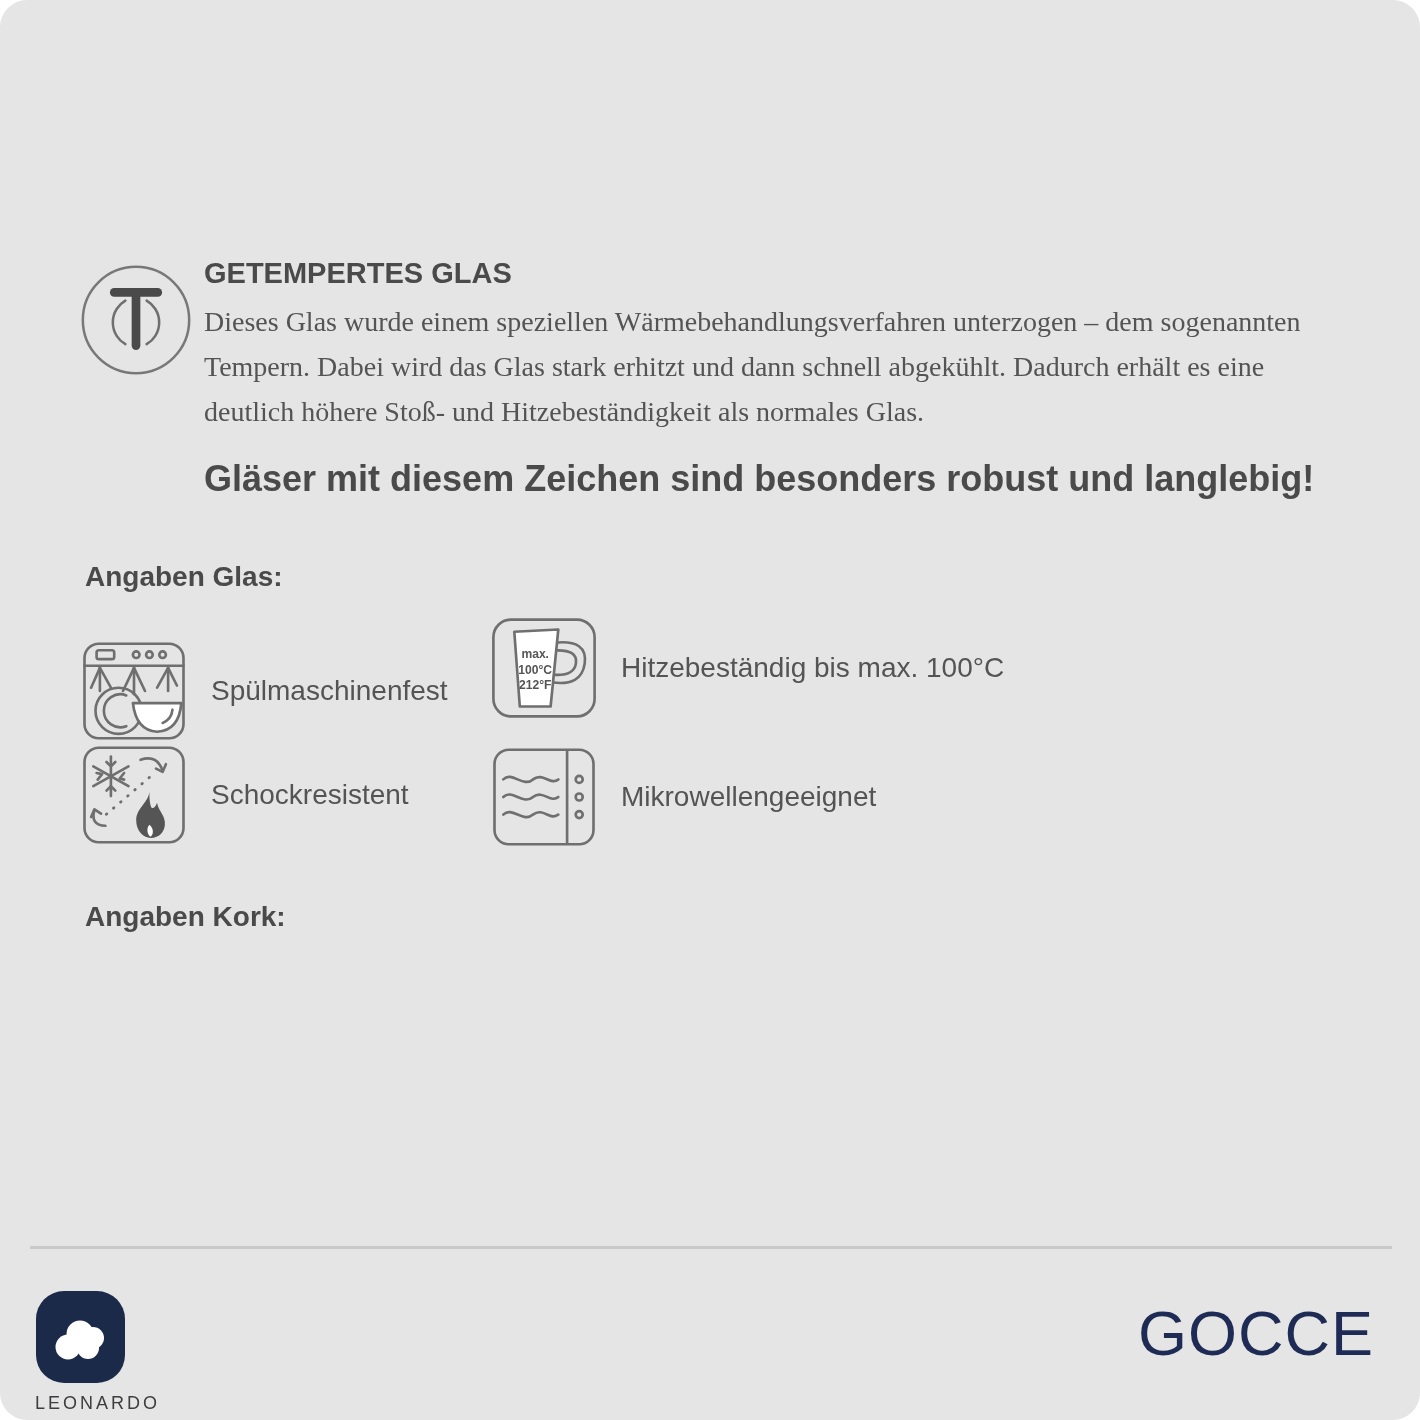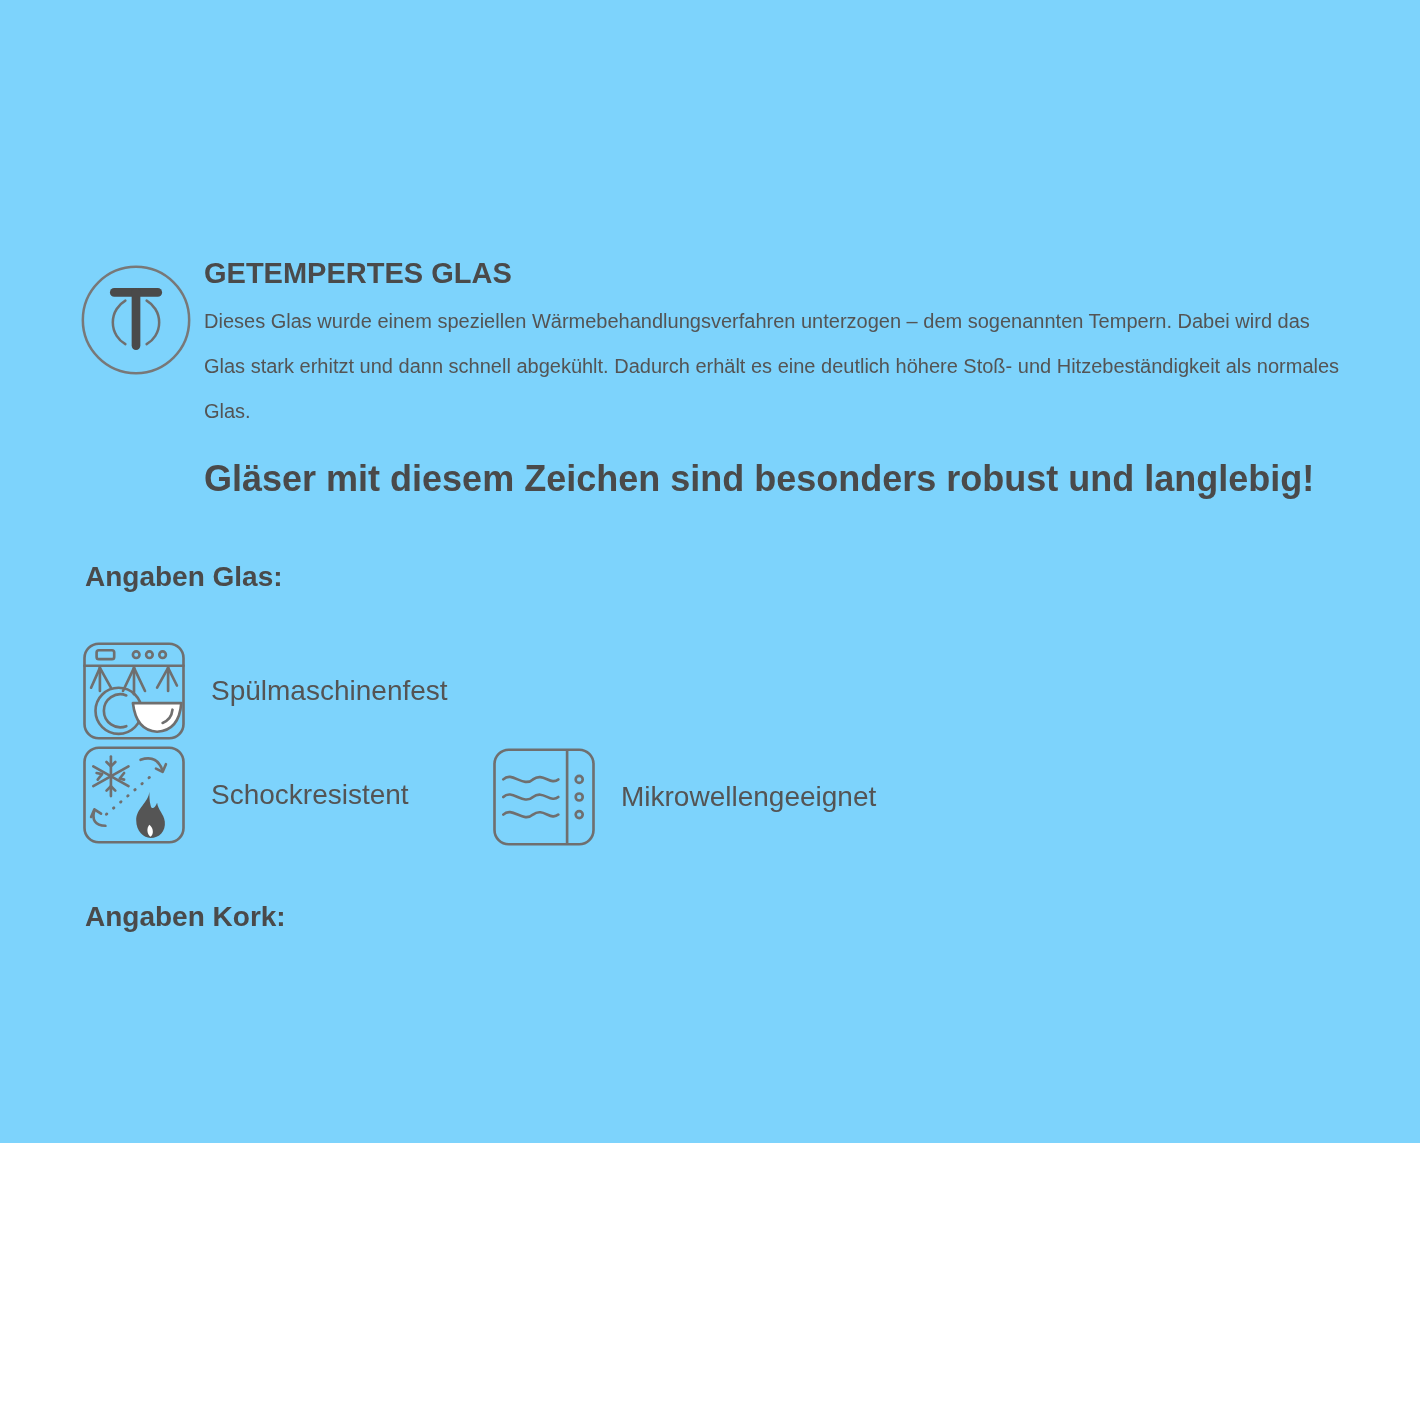--- a/index.html
+++ b/index.html
@@ -1,24 +1,24 @@
 <!DOCTYPE html>
 <html><head>
 <meta charset="utf-8">
 <style>
   html,body{margin:0;padding:0;background:#fff;}
   .canvas{
-    position:relative;width:1420px;height:1143px;background:#7dd3fc;
-    font-family:"Liberation Sans", sans-serif;color:#4f4f4f;overflow:hidden;
+    position:relative;width:1420px;height:1420px;background:#e5e5e5;
+    font-family:"Liberation Sans", sans-serif;color:#4f4f4f;overflow:hidden;border-radius:27px;
   }
   svg{display:block;}
   .ticon{position:absolute;left:78px;top:262px;width:116px;height:116px;}
   .intro{position:absolute;left:204px;top:256px;width:1136px;}
   .intro-title{font-size:29px;font-weight:bold;color:#4a4a4a;line-height:1.2;margin:0;}
-  .intro-body{font-size:20px;color:#545454;line-height:45px;margin:8px 0 0 0;}
+  .intro-body{font-size:28px;color:#545454;line-height:45px;margin:8px 0 0 0;font-family:Liberation Serif, serif;}
   .intro-highlight{font-size:36px;font-weight:bold;color:#4a4a4a;margin:23px 0 0 0;line-height:1.2;}
   .section-heading{position:absolute;font-size:28px;font-weight:bold;color:#4a4a4a;line-height:1.2;}
   .h-glass{left:85px;top:560px;}
   .h-kork{left:85px;top:900px;}
   .feature{position:absolute;display:flex;align-items:center;}
   .feature .ficon{width:110px;height:110px;flex:0 0 auto;}
   .feature .flabel{font-size:28px;color:#545454;margin-left:22px;white-space:nowrap;}
   .f1{left:79px;top:636px;justify-content:center;}
   .f2{left:489px;top:613px;}
   .f3{left:79px;top:740px;}
@@ -77,20 +77,32 @@
           <line x1="81" y1="29" x2="89" y2="45"></line>
       </g>
       <circle cx="36" cy="68" r="21" class="st"></circle>
       <path d="M43,54 A15,15 0 1 0 43,82" class="st"></path>
       <path d="M49,61 L93,61 Q91,86 71,87 Q52,86 49,61 Z" class="stw"></path>
       <path d="M85,67 Q84,76 76,79" class="st"></path>
     </svg>
     <div class="flabel">Spülmaschinenfest</div>
   </div>
 
+  <div class="feature f2">
+    <svg class="ficon" viewBox="0 0 100 100">
+      <rect x="4" y="6" width="92" height="88" rx="16" class="st"></rect>
+      <path d="M60,27 Q90,24 87,46 Q84,67 57,63" class="st"></path>
+      <path d="M60,34 Q81,33 79,46 Q77,58 57,56" class="st"></path>
+      <path d="M23,17 L63,15 L56,85 L28,85 Z" class="stw"></path>
+      <text x="42" y="41" text-anchor="middle" class="icon-txt">max.</text>
+      <text x="42" y="55" text-anchor="middle" class="icon-txt">100°C</text>
+      <text x="42" y="69" text-anchor="middle" class="icon-txt">212°F</text>
+    </svg>
+    <div class="flabel">Hitzebeständig bis max. 100°C</div>
+  </div>
 
   <div class="feature f4">
     <svg class="ficon" viewBox="0 0 100 100">
       <rect x="5" y="7" width="90" height="86" rx="13" class="st"></rect>
       <line x1="71" y1="8" x2="71" y2="92" class="st"></line>
       <path d="M13,34 C21,26 31,42 40,34 C49,27 56,40 63,34" class="st"></path>
       <path d="M13,50 C21,42 31,58 40,50 C49,43 56,56 63,50" class="st"></path>
       <path d="M13,66 C21,58 31,74 40,66 C49,59 56,72 63,66" class="st"></path>
       <circle cx="82" cy="34" r="3.2" class="st"></circle>
       <circle cx="82" cy="50" r="3.2" class="st"></circle>

